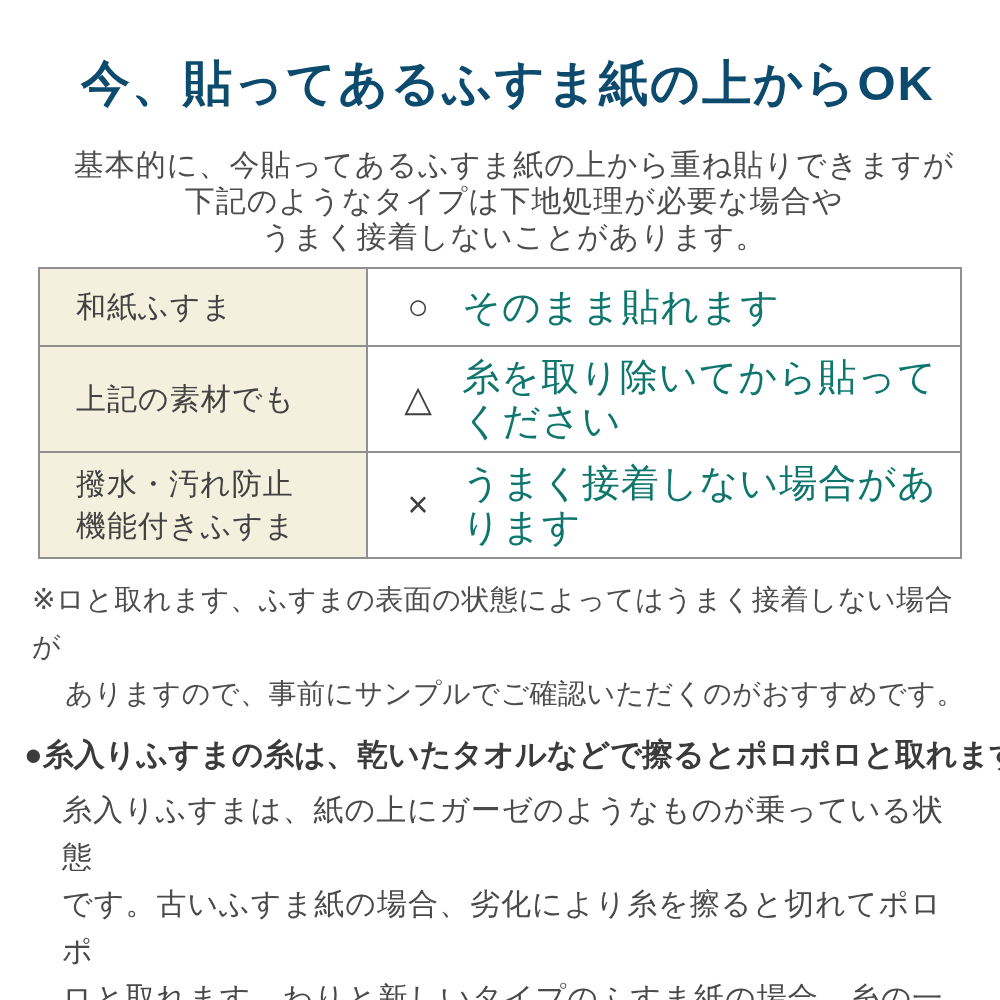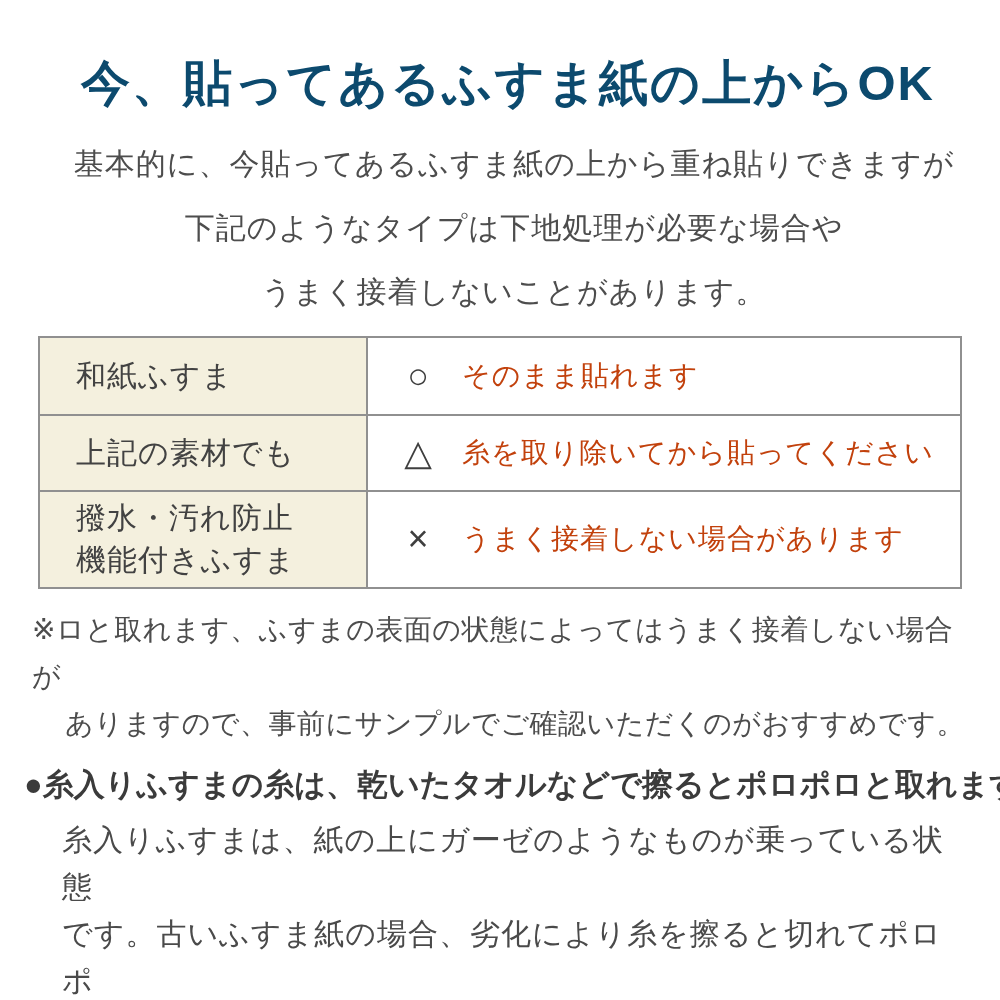--- a/index.html
+++ b/index.html
@@ -18,24 +18,24 @@
     font-size: 49px;
     font-weight: 700;
     letter-spacing: 2px;
     color: #0c4a6e;
     line-height: 1.2;
     white-space: nowrap;
     padding-left: 16px;
   }
 
   .intro {
-    margin-top: 19px;
+    margin-top: 34px;
     text-align: center;
     font-size: 30px;
-    line-height: 64px;
+    line-height: 36px;
     color: #4d4d4d;
     white-space: pre-line;
     letter-spacing: 1px;
     padding-left: 28px;
   }
 
   table.compat {
     margin: 12px 38px 0 38px;
     width: 924px;
     border-collapse: collapse;
@@ -64,23 +64,23 @@
   }
   .sym {
     flex: 0 0 48px;
     text-align: center;
     font-size: 36px;
     color: #3f3f3f;
     line-height: 1;
   }
   tr:nth-child(4) .sym { font-size: 48px; }
   .itext {
-    font-size: 28px;
+    font-size: 38px;
     line-height: 44px;
-    color: #c2410c;
+    color: #0f766e;
     white-space: pre-line;
     letter-spacing: 1px;
   }
   tr.r1 { height: 78px; }
   tr.r2 { height: 76px; }
   tr.r3 { height: 96px; }
   tr.r4 { height: 97px; }
 
   .note {
     margin: 17px 28px 0 32px;

